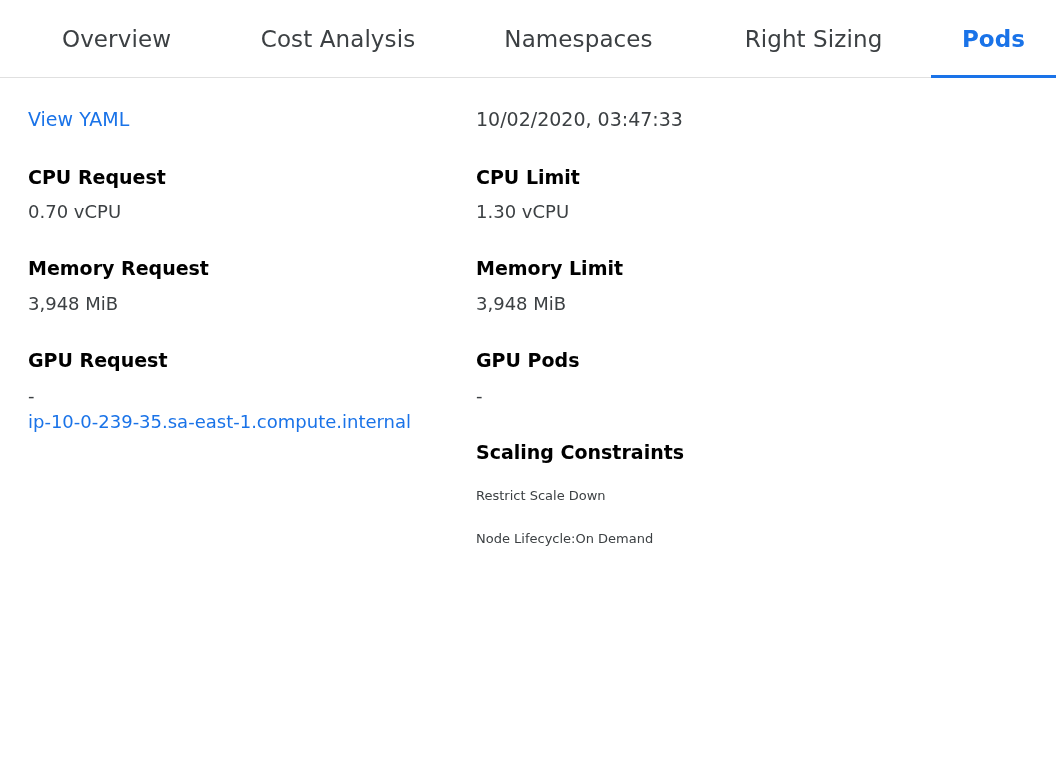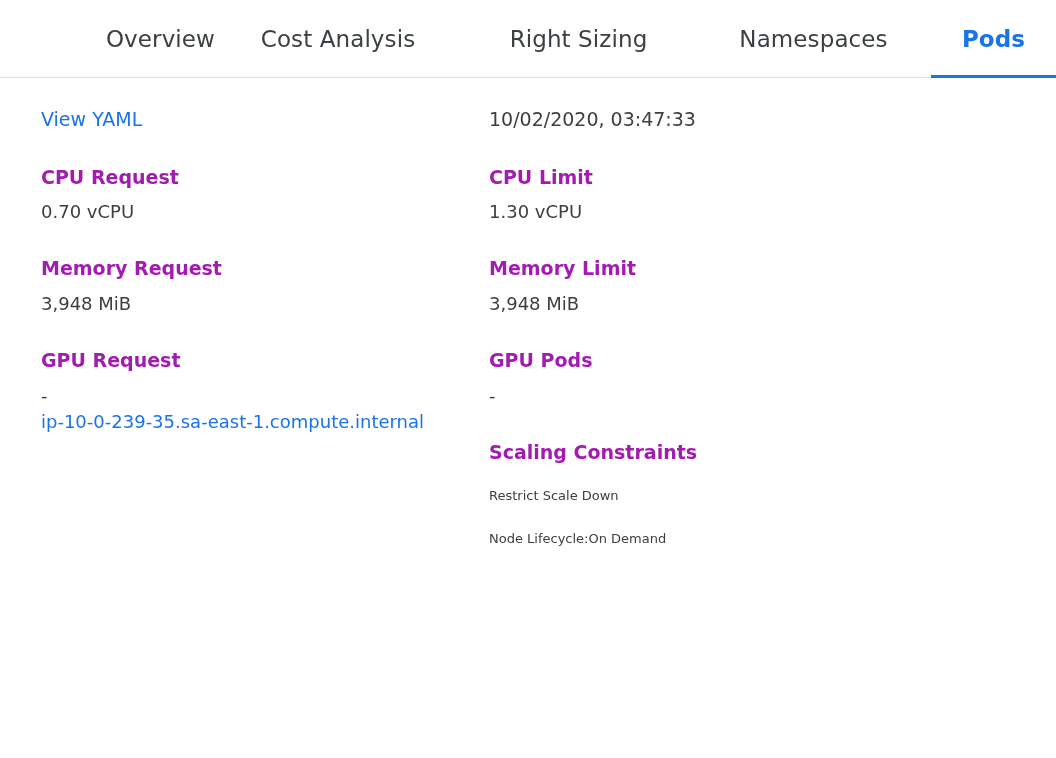--- a/index.html
+++ b/index.html
@@ -25,55 +25,54 @@
     display: flex;
     align-items: center;
     justify-content: center;
     font-size: 23px;
     color: #3c4043;
     cursor: pointer;
     position: relative;
     white-space: nowrap;
     letter-spacing: 0.1px;
   }
-  .tab-overview    { width: 215px; justify-content: flex-end; padding-left: 18px; }
+  .tab-overview    { width: 215px; justify-content: center; padding-left: 18px; }
   .tab-cost        { width: 246px; }
   .tab-rightsizing { width: 235px; }
   .tab-namespaces  { width: 235px; }
   .tab-pods        { width: 125px; }
 
   .tab.active {
     color: #1a73e8;
     font-weight: 600;
   }
   .tab.active::after {
     content: "";
     position: absolute;
     left: 0; right: 0; bottom: -1px;
     height: 3px;
     background: #1a73e8;
   }
 
   .content {
     display: flex;
     padding: 0;
-    justify-content: center;
   }
   .col {
     padding-top: 18px;
   }
   .col-left  { width: 440px; padding-left: 28px; }
   .col-right { width: 590px; padding-left: 36px; }
 
   .field { margin-bottom: 0; }
 
   .field-label {
     font-size: 19px;
     font-weight: 600;
-    color: #a21caf;
+    color: #000000;
     margin-top: 32px;
     margin-bottom: 10px;
     line-height: 1.25;
   }
   .field-value {
     font-size: 18px;
     color: #3c4043;
     line-height: 1.45;
     word-break: break-word;
   }
@@ -97,25 +96,25 @@
 </head>
 <body>
 
 <div class="tabbar">
   <div class="tab tab-overview">
     <span>Overview</span>
   </div>
   <div class="tab tab-cost">
     <span>Cost Analysis</span>
   </div>
+  <div class="tab tab-namespaces">
+    <span>Namespaces</span>
+  </div>
   <div class="tab tab-rightsizing">
     <span>Right Sizing</span>
-  </div>
-  <div class="tab tab-namespaces">
-    <span>Namespaces</span>
   </div>
   <div class="tab tab-pods active">
     <span>Pods</span>
   </div>
 </div>
 
 <div class="content">
 
   <div class="col col-left">
 

